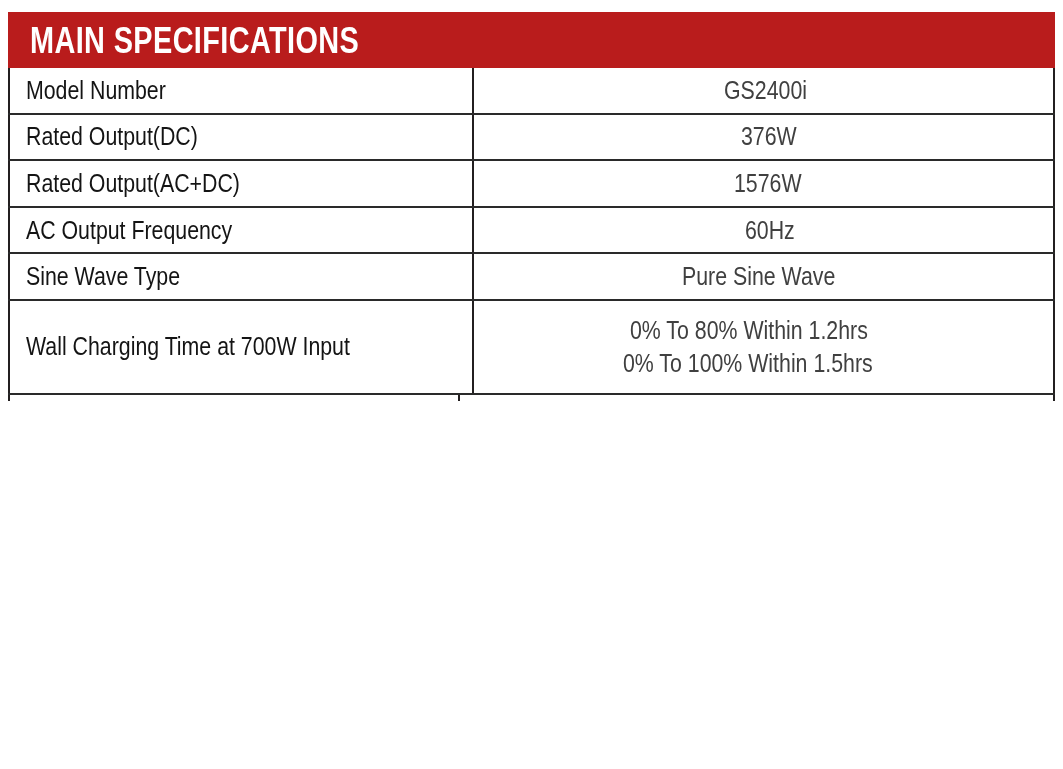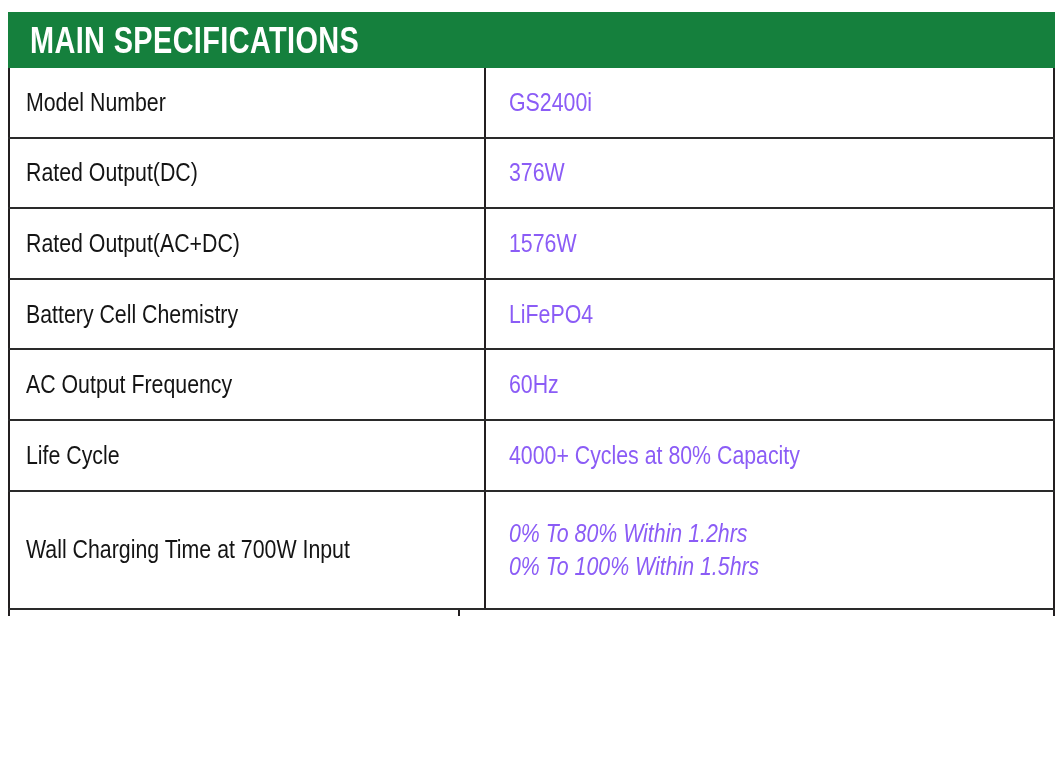--- a/index.html
+++ b/index.html
@@ -1,26 +1,26 @@
 <!DOCTYPE html>
 <html><head>
 <meta charset="utf-8">
 <style>
   html, body { margin: 0; padding: 0; background: #ffffff; }
   body { width: 1063px; height: 769px; overflow: hidden; position: relative; font-family: "Liberation Sans", sans-serif; }
   .sheet { position: absolute; left: 8px; top: 12px; width: 1047px; }
-  .header { height: 56px; background: #15803d; color: #ffffff; position: relative; }
+  .header { height: 56px; background: #b91c1c; color: #ffffff; position: relative; }
   .header .title { position: absolute; left: 22px; top: 9px; font-family: "Liberation Sans", sans-serif; font-weight: bold; font-size: 37px; line-height: 40px; letter-spacing: 0.5px; transform: scaleX(0.78); transform-origin: left center; white-space: nowrap; }
   table.specs { border-collapse: collapse; width: 1047px; table-layout: fixed; border-left: 2px solid #231f20; border-right: 2px solid #231f20; }
-  table.specs td { border-bottom: 2px solid #2a2a2a; height: 44.6px; padding: 12px; vertical-align: middle; font-size: 26px; color: #141414; white-space: nowrap; }
+  table.specs td { border-bottom: 2px solid #2a2a2a; height: 44.6px; padding: 0; vertical-align: middle; font-size: 26px; color: #141414; white-space: nowrap; }
   table.specs td.label { width: 446px; padding-left: 16px; border-right: 2px solid #231f20; }
-  table.specs td.value { padding-left: 23px; color: #8b5cf6; }
+  table.specs td.value { padding-left: 23px; color: #404040; text-align: center; }
   table.specs td .txt { display: inline-block; transform: scaleX(0.82); transform-origin: left center; }
   table.specs tr.tall td { height: 92px; }
-  table.specs td .line { display: block; line-height: 33px; font-style: italic; }
+  table.specs td .line { display: block; line-height: 33px; }
   .partial { height: 6px; border-left: 2px solid #231f20; border-right: 2px solid #231f20; position: relative; }
   .partial .divider { position: absolute; left: 448px; top: 0; width: 2px; height: 6px; background: #231f20; }
 </style>
 </head>
 <body>
 
 <div class="sheet">
   <div class="header">
     <span class="title">MAIN SPECIFICATIONS</span>
   </div>
@@ -32,30 +32,26 @@
       </tr>
       <tr>
         <td class="label"><span class="txt">Rated Output(DC)</span></td>
         <td class="value"><span class="txt">376W</span></td>
       </tr>
       <tr>
         <td class="label"><span class="txt">Rated Output(AC+DC)</span></td>
         <td class="value"><span class="txt">1576W</span></td>
       </tr>
       <tr>
-        <td class="label"><span class="txt">Battery Cell Chemistry</span></td>
-        <td class="value"><span class="txt">LiFePO4</span></td>
-      </tr>
-      <tr>
         <td class="label"><span class="txt">AC Output Frequency</span></td>
         <td class="value"><span class="txt">60Hz</span></td>
       </tr>
       <tr>
-        <td class="label"><span class="txt">Life Cycle</span></td>
-        <td class="value"><span class="txt">4000+ Cycles at 80% Capacity</span></td>
+        <td class="label"><span class="txt">Sine Wave Type</span></td>
+        <td class="value"><span class="txt">Pure Sine Wave</span></td>
       </tr>
       <tr class="tall">
         <td class="label"><span class="txt">Wall Charging Time at 700W Input</span></td>
         <td class="value">
           <span class="line"><span class="txt">0% To 80% Within 1.2hrs</span></span>
           <span class="line"><span class="txt">0% To 100% Within 1.5hrs</span></span>
         </td>
       </tr>
     </tbody>
   </table>

